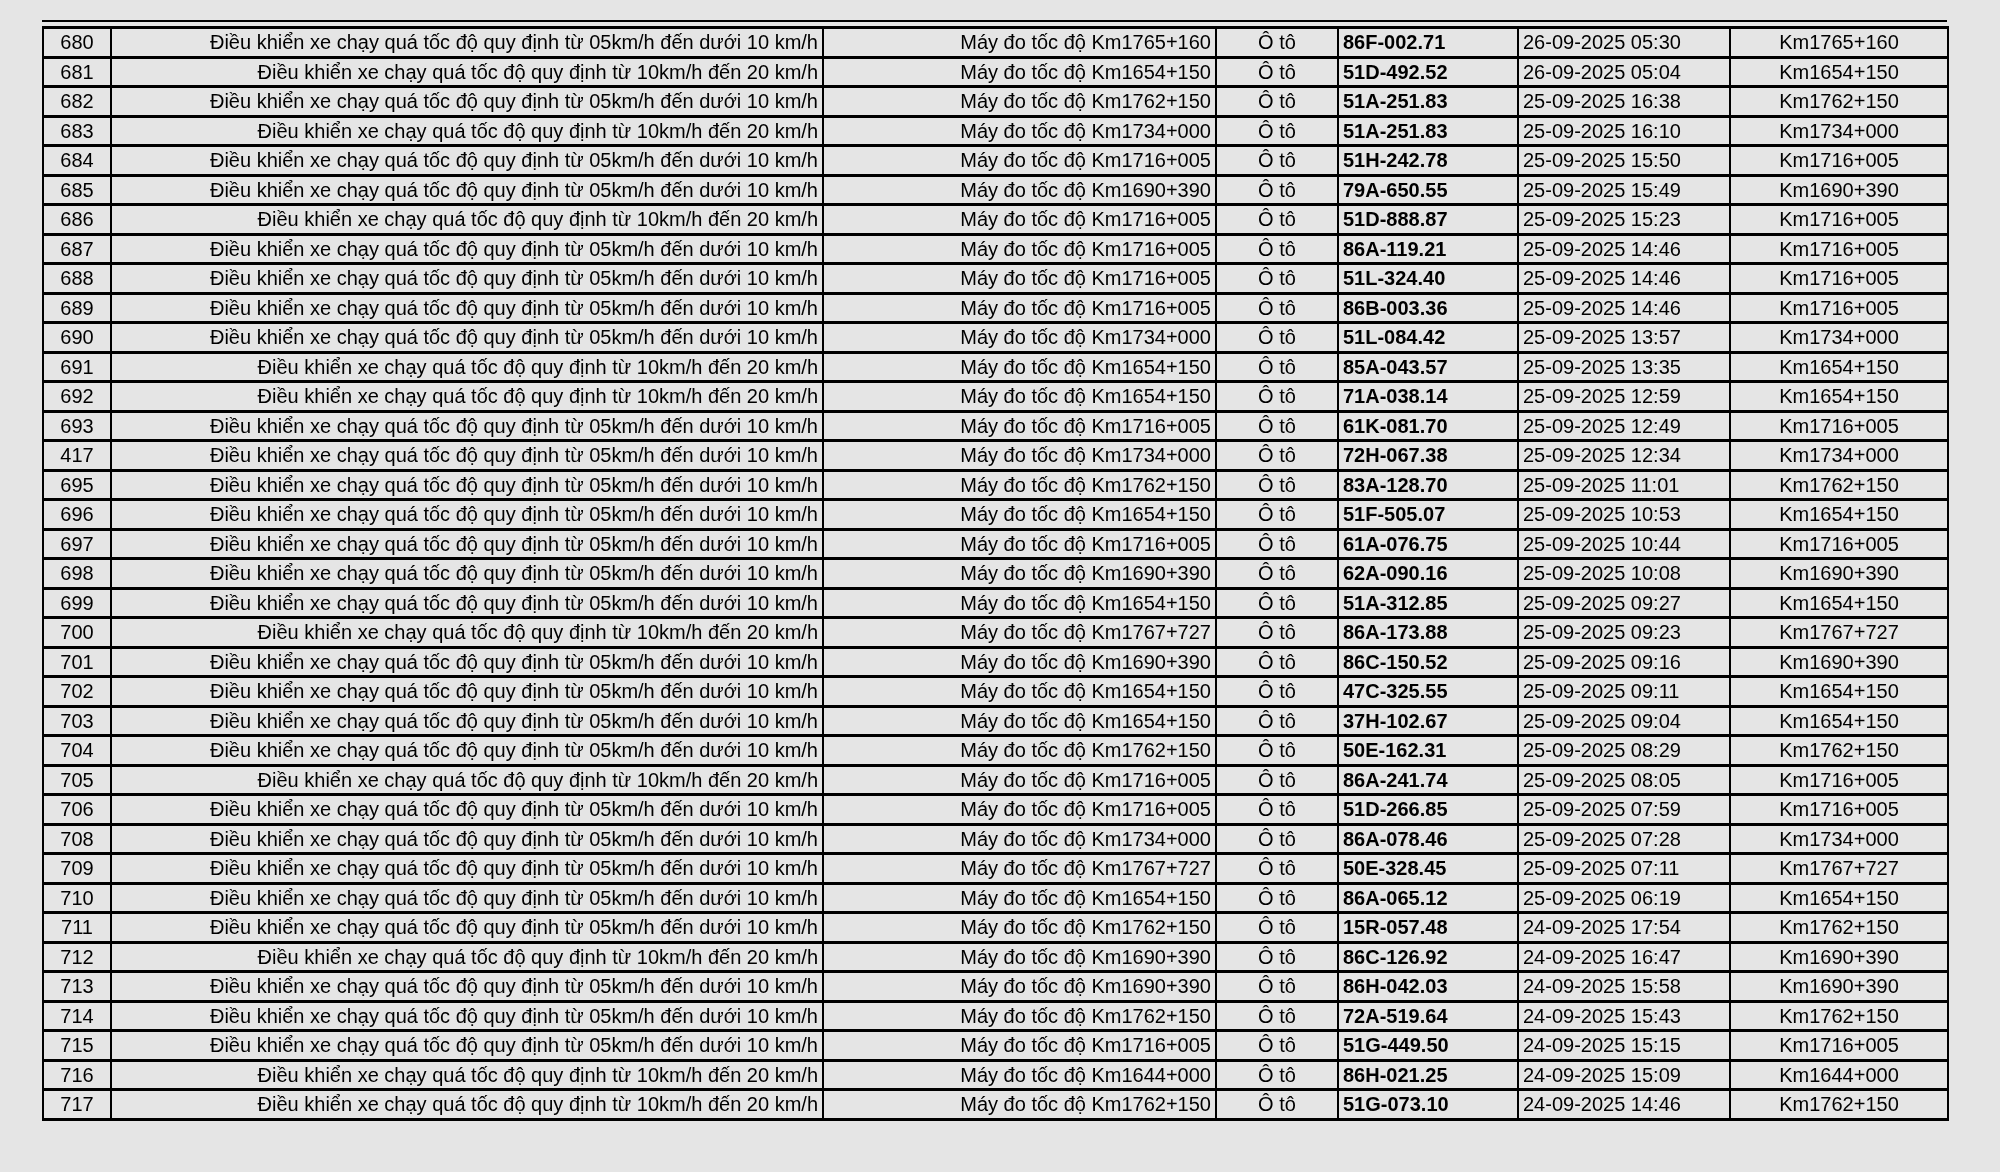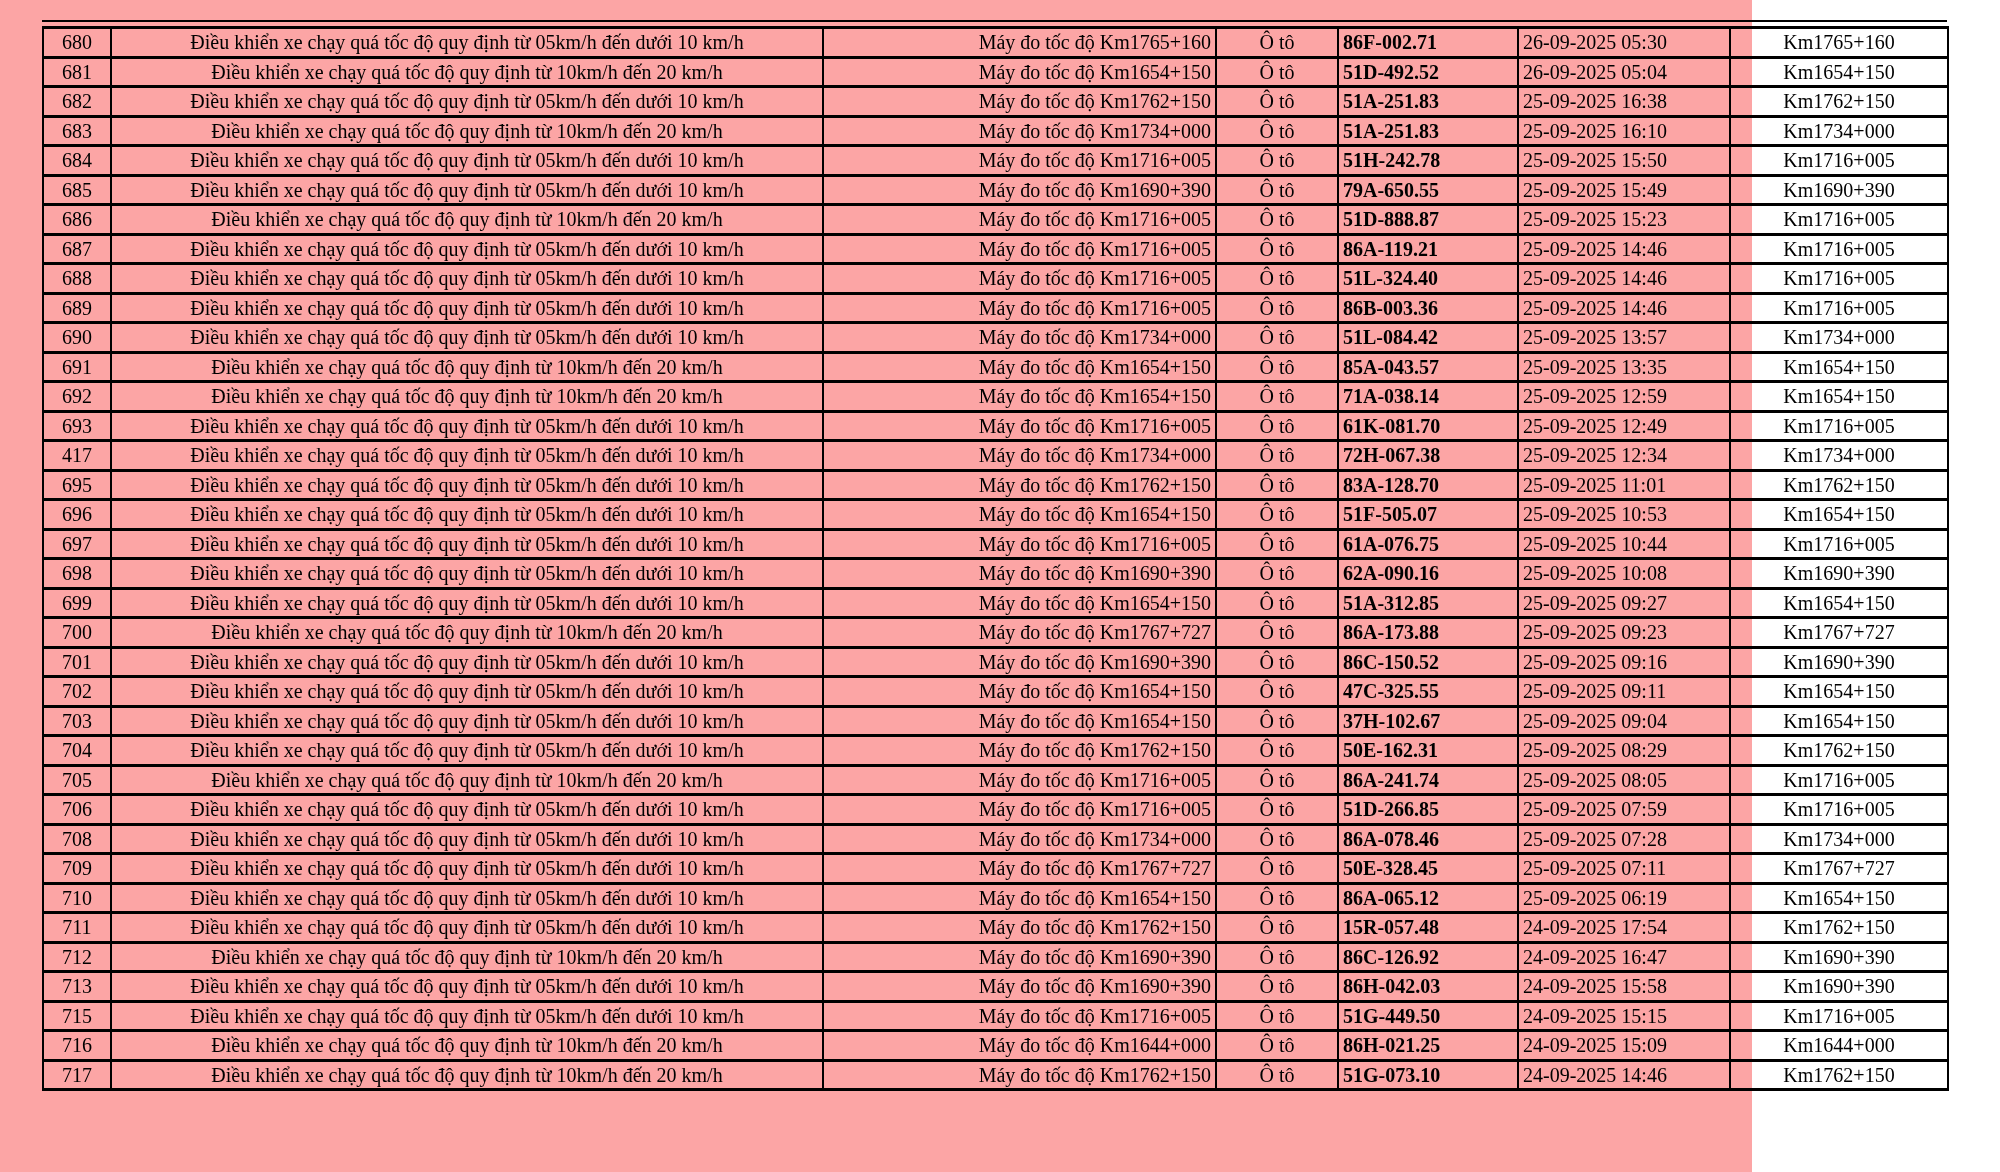--- a/index.html
+++ b/index.html
@@ -5,24 +5,24 @@
   html, body {
     margin: 0;
     padding: 0;
     background: #ffffff;
     width: 2000px;
     height: 1172px;
     overflow: hidden;
   }
   .page {
     position: relative;
-    width: 1752px;
+    width: 2000px;
     height: 1172px;
-    background: #fca5a5;
-    font-family: Liberation Serif, serif;
+    background: #e5e5e5;
+    font-family: Liberation Sans, sans-serif;
     color: #000000;
   }
   .top-fragment-line {
     position: absolute;
     left: 42px;
     top: 20px;
     width: 1905px;
     height: 2px;
     background: #000000;
   }
@@ -40,21 +40,21 @@
     border: 2px solid #000000;
     border-top-width: 3px;
     border-bottom-width: 3px;
     height: 26.5px;
     padding: 0 4px;
     white-space: nowrap;
     overflow: hidden;
     vertical-align: middle;
   }
   td.c-no       { text-align: center; }
-  td.c-violation{ text-align: center; padding-left: 7px; margin-left: 21px; }
+  td.c-violation{ text-align: right; padding-left: 7px; margin-left: 21px; }
   td.c-device   { text-align: right; padding-left: 7px; }
   td.c-vehicle  { text-align: center; }
   td.c-plate    { text-align: left; font-weight: bold; padding-left: 7px; }
   td.c-datetime { text-align: left; padding-left: 5px; margin-top: 37px; }
   td.c-location { text-align: center; }
 </style>
 </head>
 <body>
 
 <div class="page">
@@ -361,20 +361,29 @@
         <tr>
     <td class="c-no">713</td>
     <td class="c-violation">Điều khiển xe chạy quá tốc độ quy định từ 05km/h đến dưới 10 km/h</td>
     <td class="c-device">Máy đo tốc độ Km1690+390</td>
     <td class="c-vehicle">Ô tô</td>
     <td class="c-plate">86H-042.03</td>
     <td class="c-datetime">24-09-2025 15:58</td>
     <td class="c-location">Km1690+390</td>
   </tr>
         <tr>
+    <td class="c-no">714</td>
+    <td class="c-violation">Điều khiển xe chạy quá tốc độ quy định từ 05km/h đến dưới 10 km/h</td>
+    <td class="c-device">Máy đo tốc độ Km1762+150</td>
+    <td class="c-vehicle">Ô tô</td>
+    <td class="c-plate">72A-519.64</td>
+    <td class="c-datetime">24-09-2025 15:43</td>
+    <td class="c-location">Km1762+150</td>
+  </tr>
+        <tr>
     <td class="c-no">715</td>
     <td class="c-violation">Điều khiển xe chạy quá tốc độ quy định từ 05km/h đến dưới 10 km/h</td>
     <td class="c-device">Máy đo tốc độ Km1716+005</td>
     <td class="c-vehicle">Ô tô</td>
     <td class="c-plate">51G-449.50</td>
     <td class="c-datetime">24-09-2025 15:15</td>
     <td class="c-location">Km1716+005</td>
   </tr>
         <tr>
     <td class="c-no">716</td>

